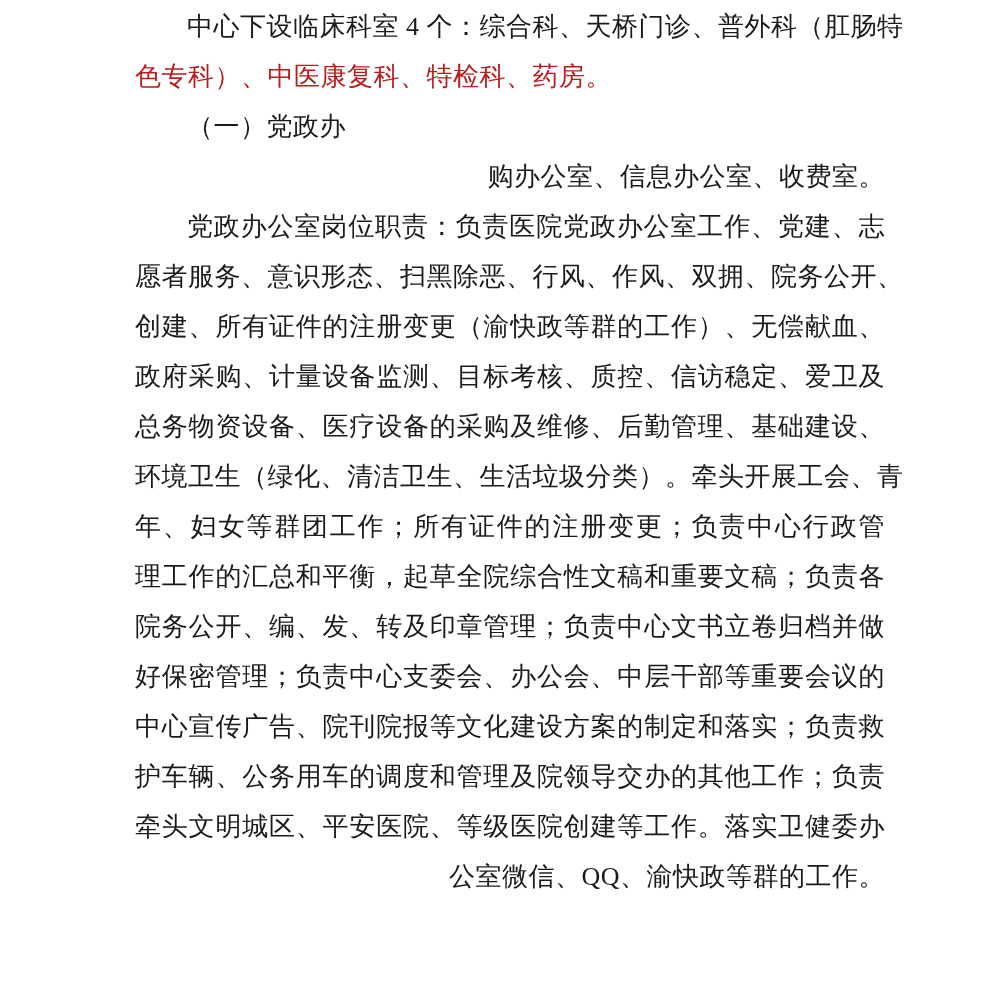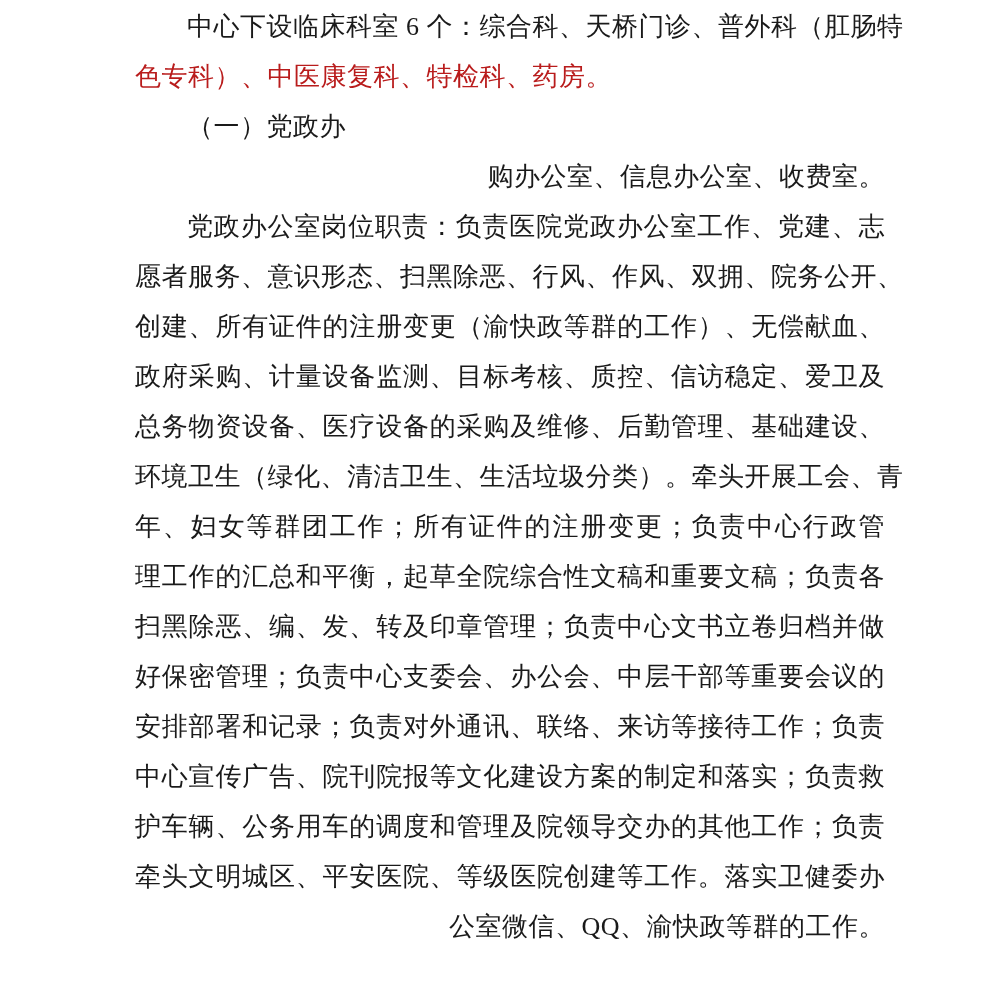--- a/index.html
+++ b/index.html
@@ -37,33 +37,32 @@
   }
   .line.indent {
     padding-left: 52px;
   }
 </style>
 </head>
 <body>
 
 <div class="page" style="background: rgb(255, 255, 255);">
   <div class="text-block">
-      <div class="line indent justify" style="color: rgb(26, 26, 26);">中心下设临床科室 6 个：综合科、天桥门诊、普外科（肛肠特</div>
+      <div class="line indent justify" style="color: rgb(26, 26, 26);">中心下设临床科室 4 个：综合科、天桥门诊、普外科（肛肠特</div>
       <div class="line" style="color: #b91c1c;">色专科）、中医康复科、特检科、药房。</div>
       <div class="line indent" style="color: rgb(26, 26, 26);">（一）党政办</div>
       <div class="line" style="color: rgb(26, 26, 26); text-align: right;">购办公室、信息办公室、收费室。</div>
       <div class="line indent justify" style="color: rgb(26, 26, 26);">党政办公室岗位职责：负责医院党政办公室工作、党建、志</div>
       <div class="line justify" style="color: rgb(26, 26, 26);">愿者服务、意识形态、扫黑除恶、行风、作风、双拥、院务公开、</div>
       <div class="line justify" style="color: rgb(26, 26, 26);">创建、所有证件的注册变更（渝快政等群的工作）、无偿献血、</div>
       <div class="line justify" style="color: rgb(26, 26, 26);">政府采购、计量设备监测、目标考核、质控、信访稳定、爱卫及</div>
       <div class="line justify" style="color: rgb(26, 26, 26);">总务物资设备、医疗设备的采购及维修、后勤管理、基础建设、</div>
       <div class="line justify" style="color: rgb(26, 26, 26);">环境卫生（绿化、清洁卫生、生活垃圾分类）。牵头开展工会、青</div>
       <div class="line justify" style="color: rgb(26, 26, 26);">年、妇女等群团工作；所有证件的注册变更；负责中心行政管</div>
       <div class="line justify" style="color: rgb(26, 26, 26);">理工作的汇总和平衡，起草全院综合性文稿和重要文稿；负责各</div>
-      <div class="line justify" style="color: rgb(26, 26, 26);">扫黑除恶、编、发、转及印章管理；负责中心文书立卷归档并做</div>
+      <div class="line justify" style="color: rgb(26, 26, 26);">院务公开、编、发、转及印章管理；负责中心文书立卷归档并做</div>
       <div class="line justify" style="color: rgb(26, 26, 26);">好保密管理；负责中心支委会、办公会、中层干部等重要会议的</div>
-      <div class="line justify" style="color: rgb(26, 26, 26);">安排部署和记录；负责对外通讯、联络、来访等接待工作；负责</div>
       <div class="line justify" style="color: rgb(26, 26, 26);">中心宣传广告、院刊院报等文化建设方案的制定和落实；负责救</div>
       <div class="line justify" style="color: rgb(26, 26, 26);">护车辆、公务用车的调度和管理及院领导交办的其他工作；负责</div>
       <div class="line justify" style="color: rgb(26, 26, 26);">牵头文明城区、平安医院、等级医院创建等工作。落实卫健委办</div>
       <div class="line" style="color: rgb(26, 26, 26); text-align: right;">公室微信、QQ、渝快政等群的工作。</div>
     </div>
 </div>
 
 </body></html>

